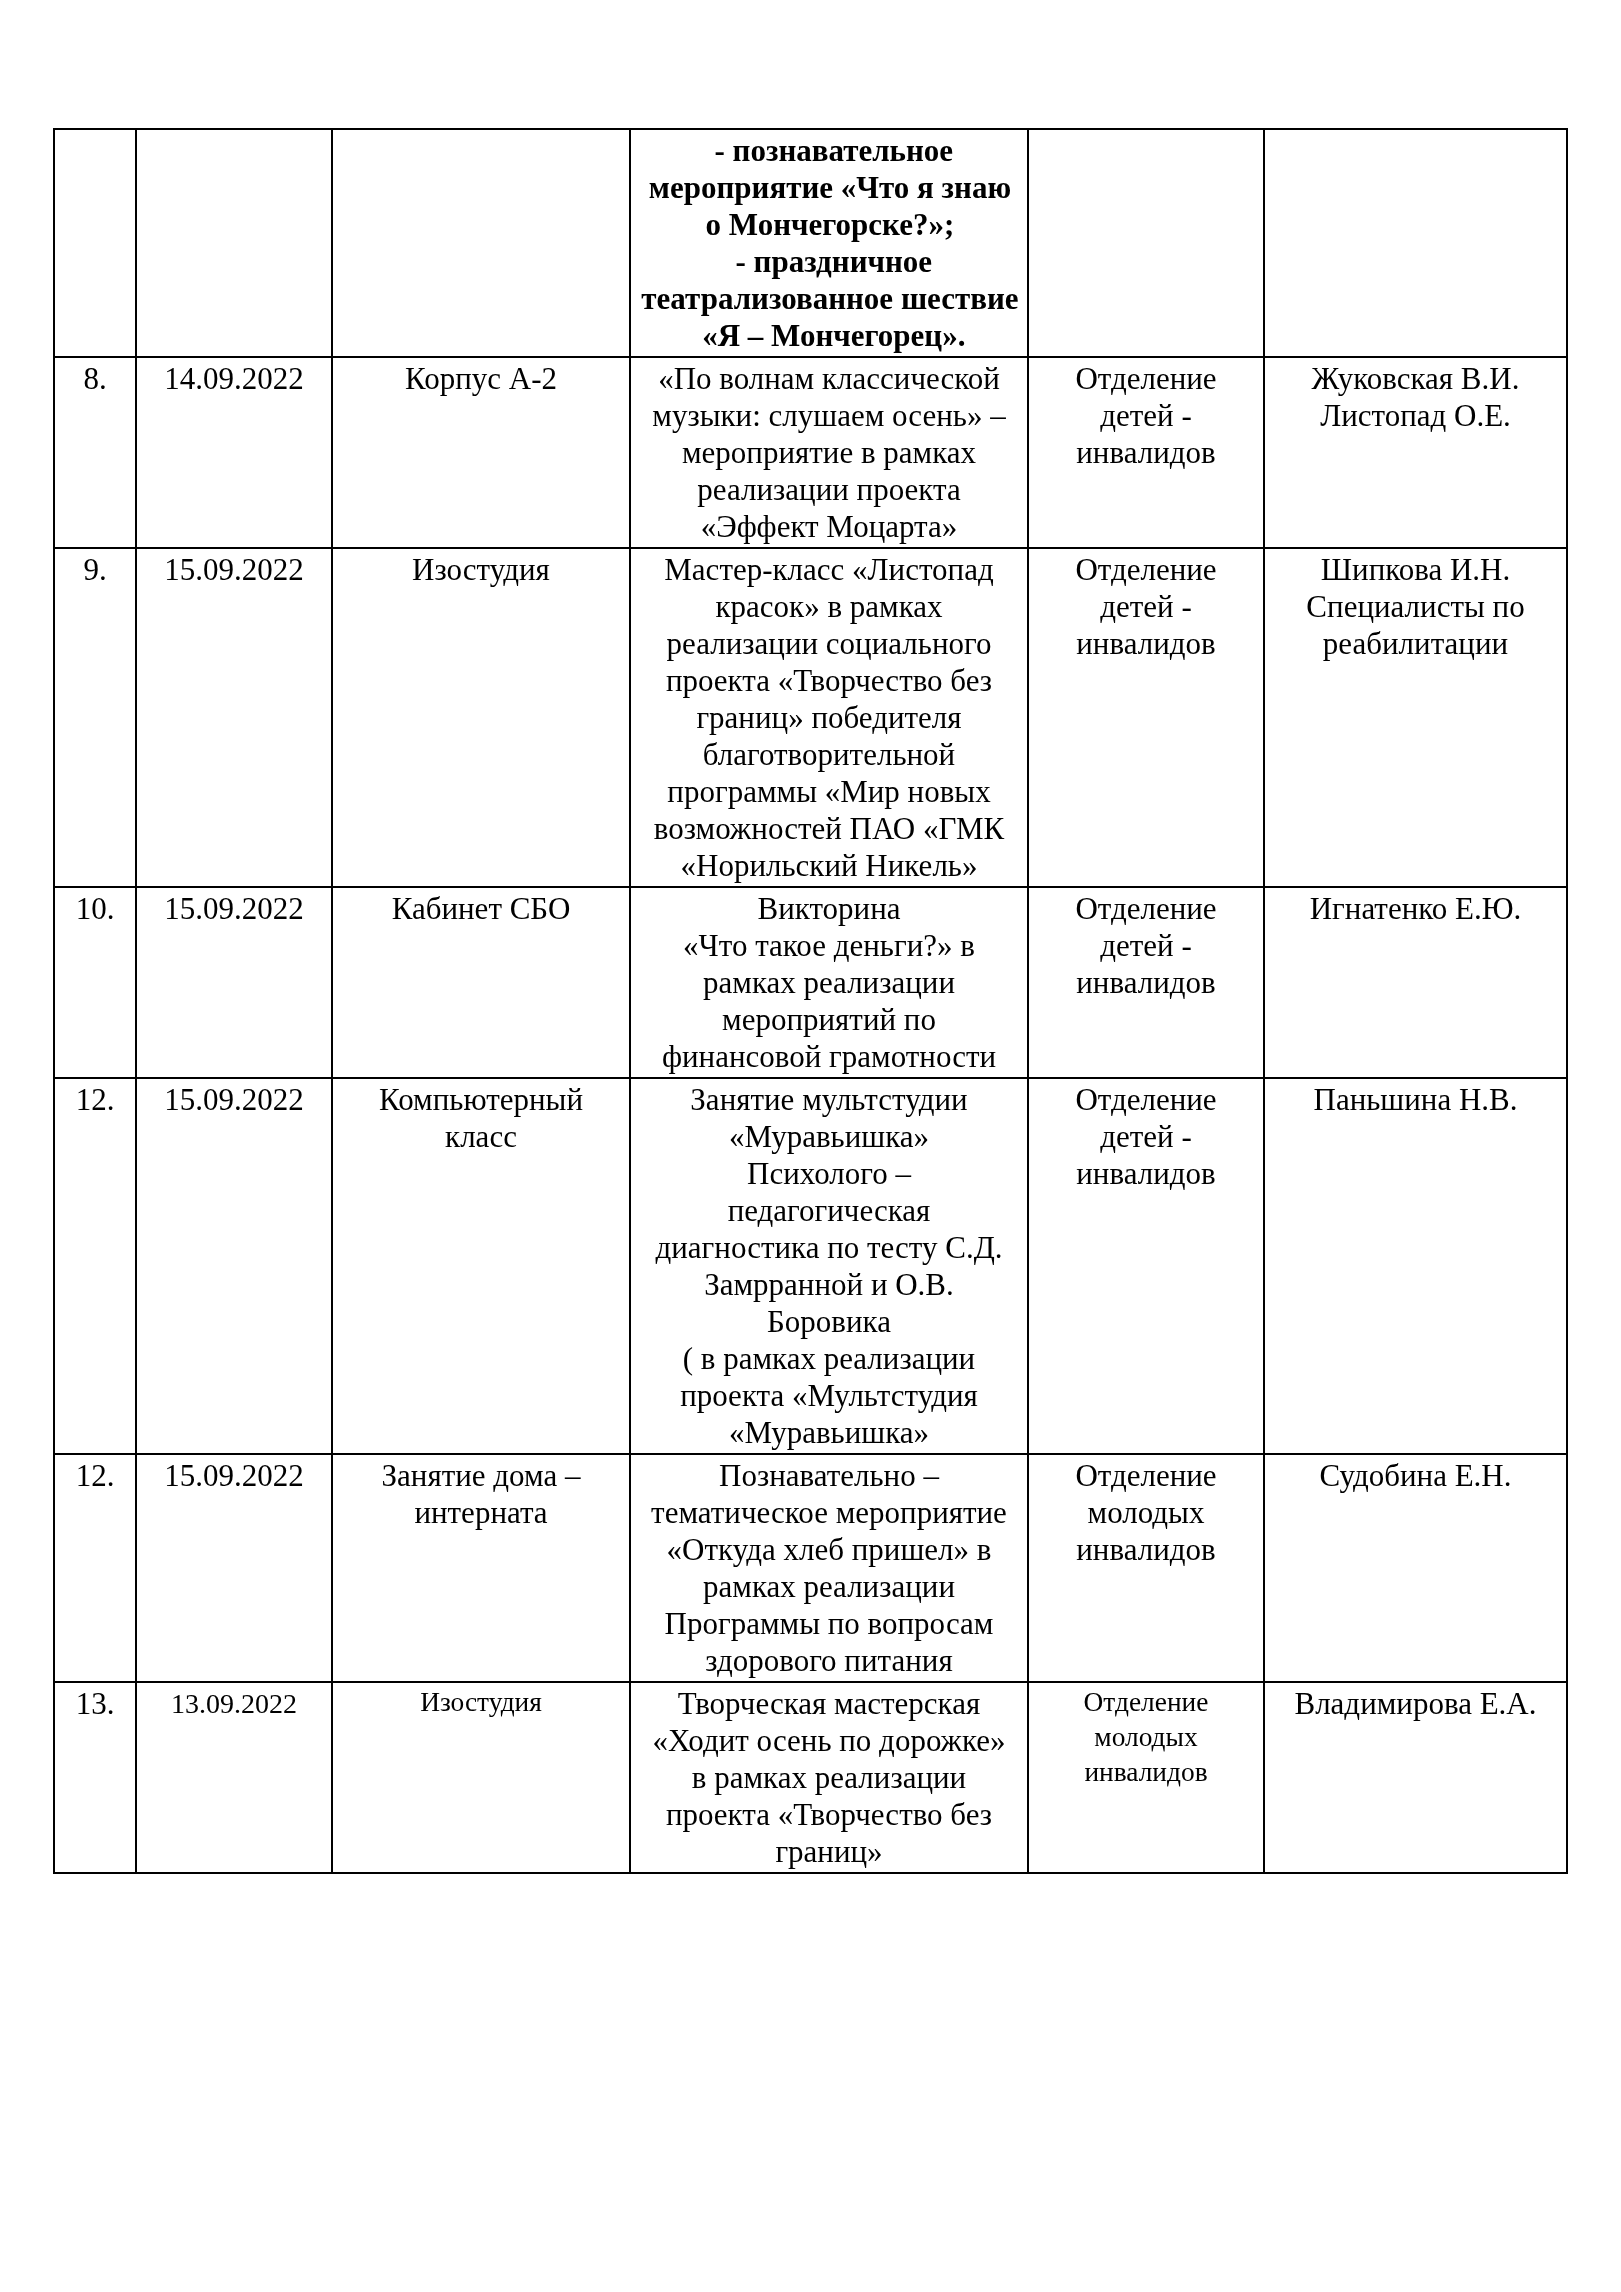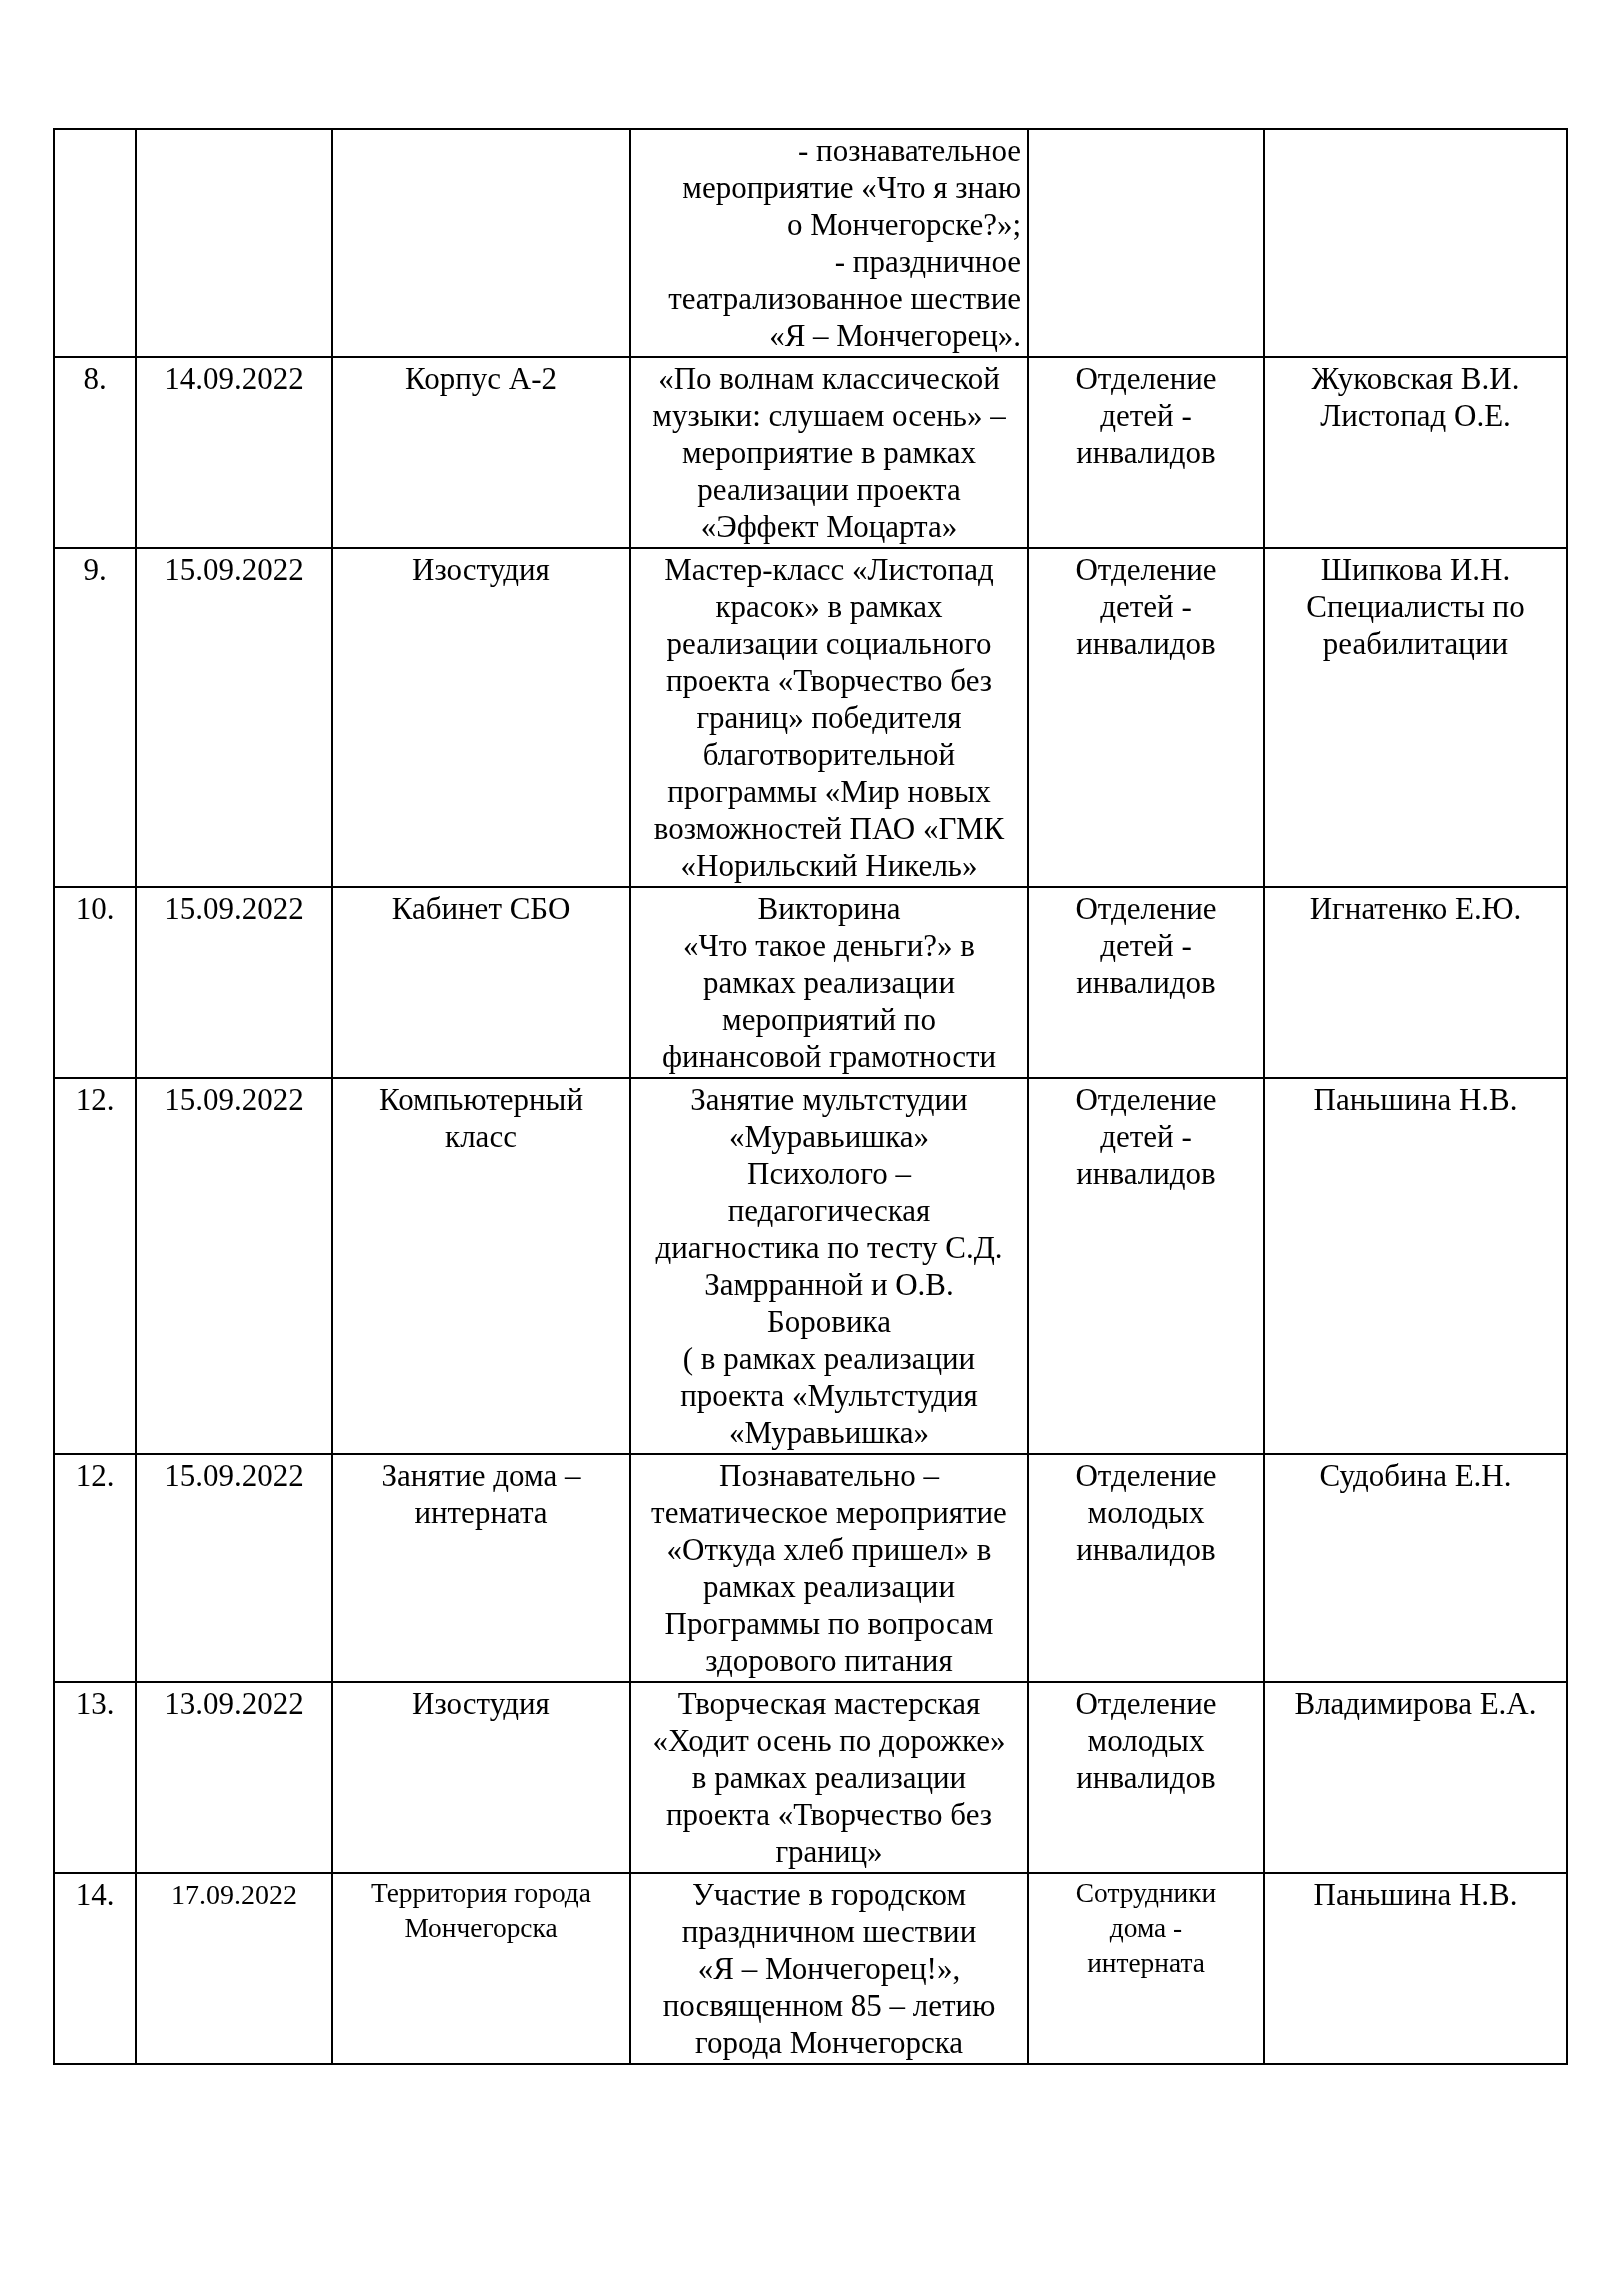--- a/index.html
+++ b/index.html
@@ -32,21 +32,21 @@
     font-size: 31px;
     line-height: 37px;
     padding: 2px 5.9px;
     white-space: pre-line;
     overflow: hidden;
     word-wrap: break-word;
   }
   td.col-num   { vertical-align: middle; }
   
   tbody tr:first-child        { height: 225px; }
-  tbody tr:first-child td.col-event { text-align: right; padding-left: 7.8px; }
+  tbody tr:first-child td.col-event { text-align: center; padding-left: 7.8px; font-weight: bold; }
   
   tbody tr:last-child td.col-date     { font-size: 28px; }
   tbody tr:last-child td.col-location { font-size: 27.4px; line-height: 35px; }
   tbody tr:last-child td.col-dept     { font-size: 27.4px; line-height: 35px; }
 </style>
 </head>
 <body>
 
 <div class="page">
   <table class="events">
@@ -164,32 +164,17 @@
       <td class="col-event">Творческая мастерская
 «Ходит осень по дорожке»
 в рамках реализации
 проекта «Творчество без
 границ»</td>
       <td class="col-dept">Отделение
 молодых
 инвалидов</td>
       <td class="col-resp">Владимирова Е.А.</td>
     </tr>
-        <tr>
-      <td class="col-num">14.</td>
-      <td class="col-date">17.09.2022</td>
-      <td class="col-location">Территория города
-Мончегорска</td>
-      <td class="col-event">Участие в городском
-праздничном шествии
-«Я – Мончегорец!»,
-посвященном 85 – летию
-города Мончегорска</td>
-      <td class="col-dept">Сотрудники
-дома -
-интерната</td>
-      <td class="col-resp">Паньшина Н.В.</td>
-    </tr>
       </tbody>
   </table>
 
 </div>
 
 
 </body></html>

